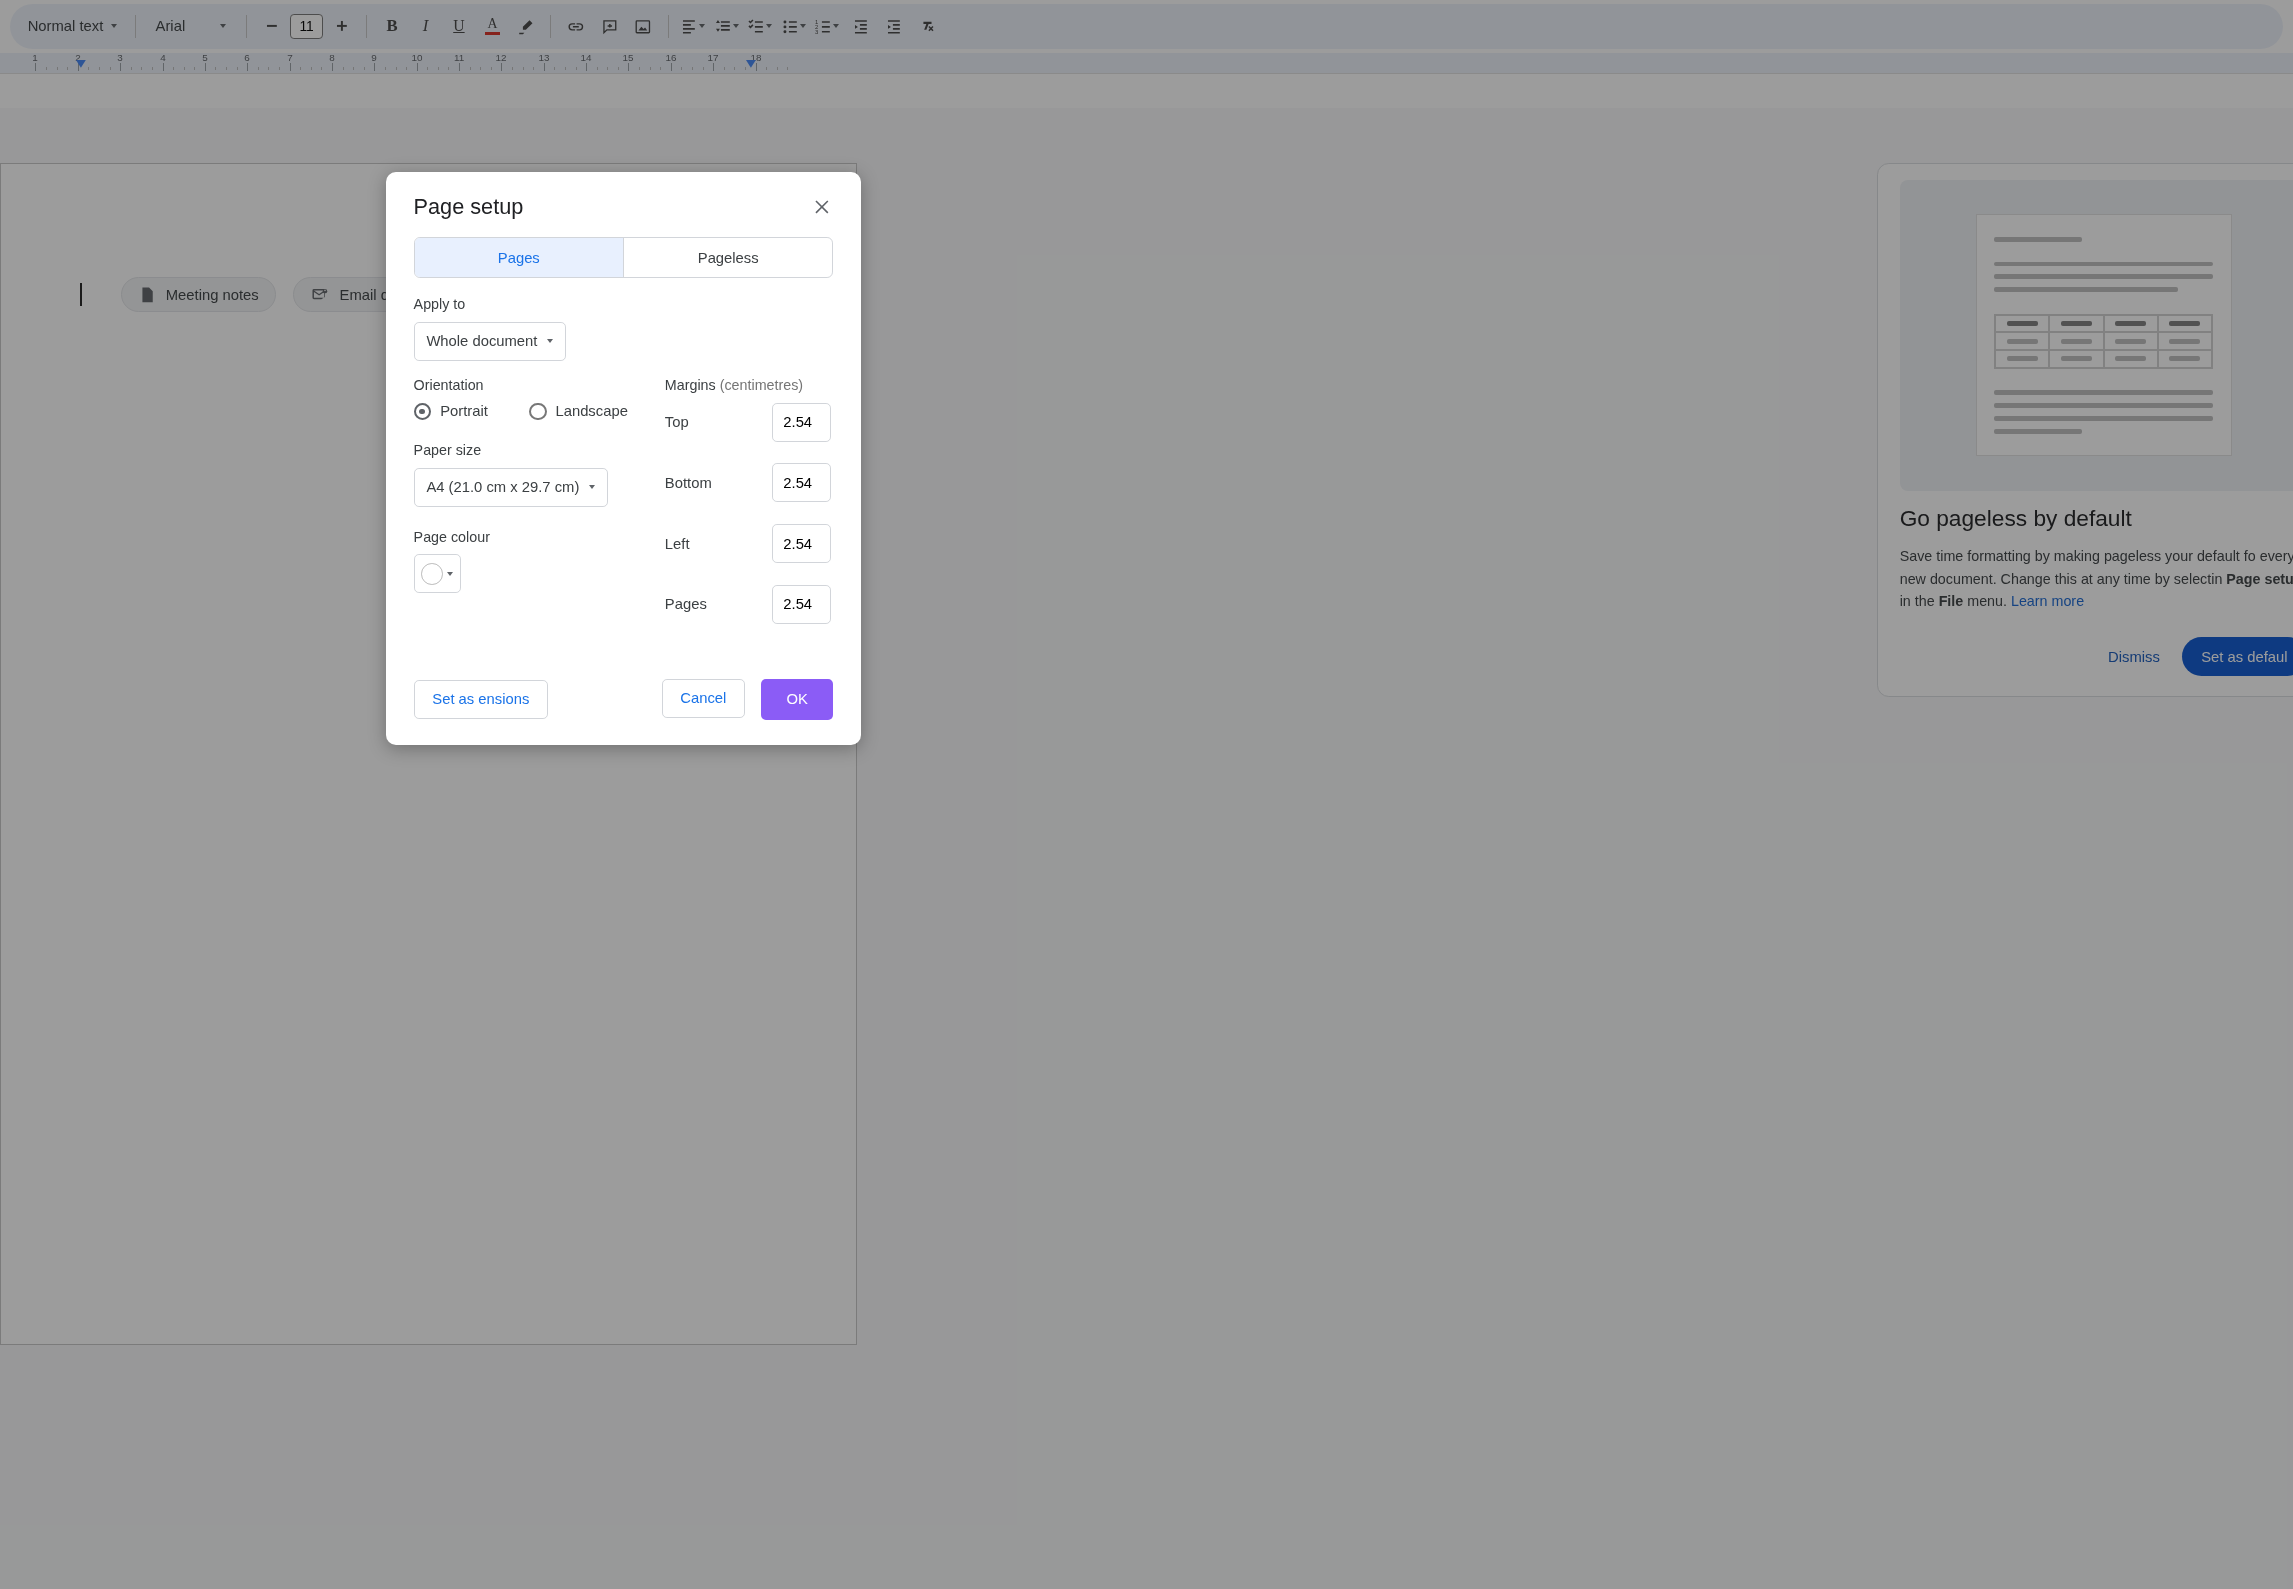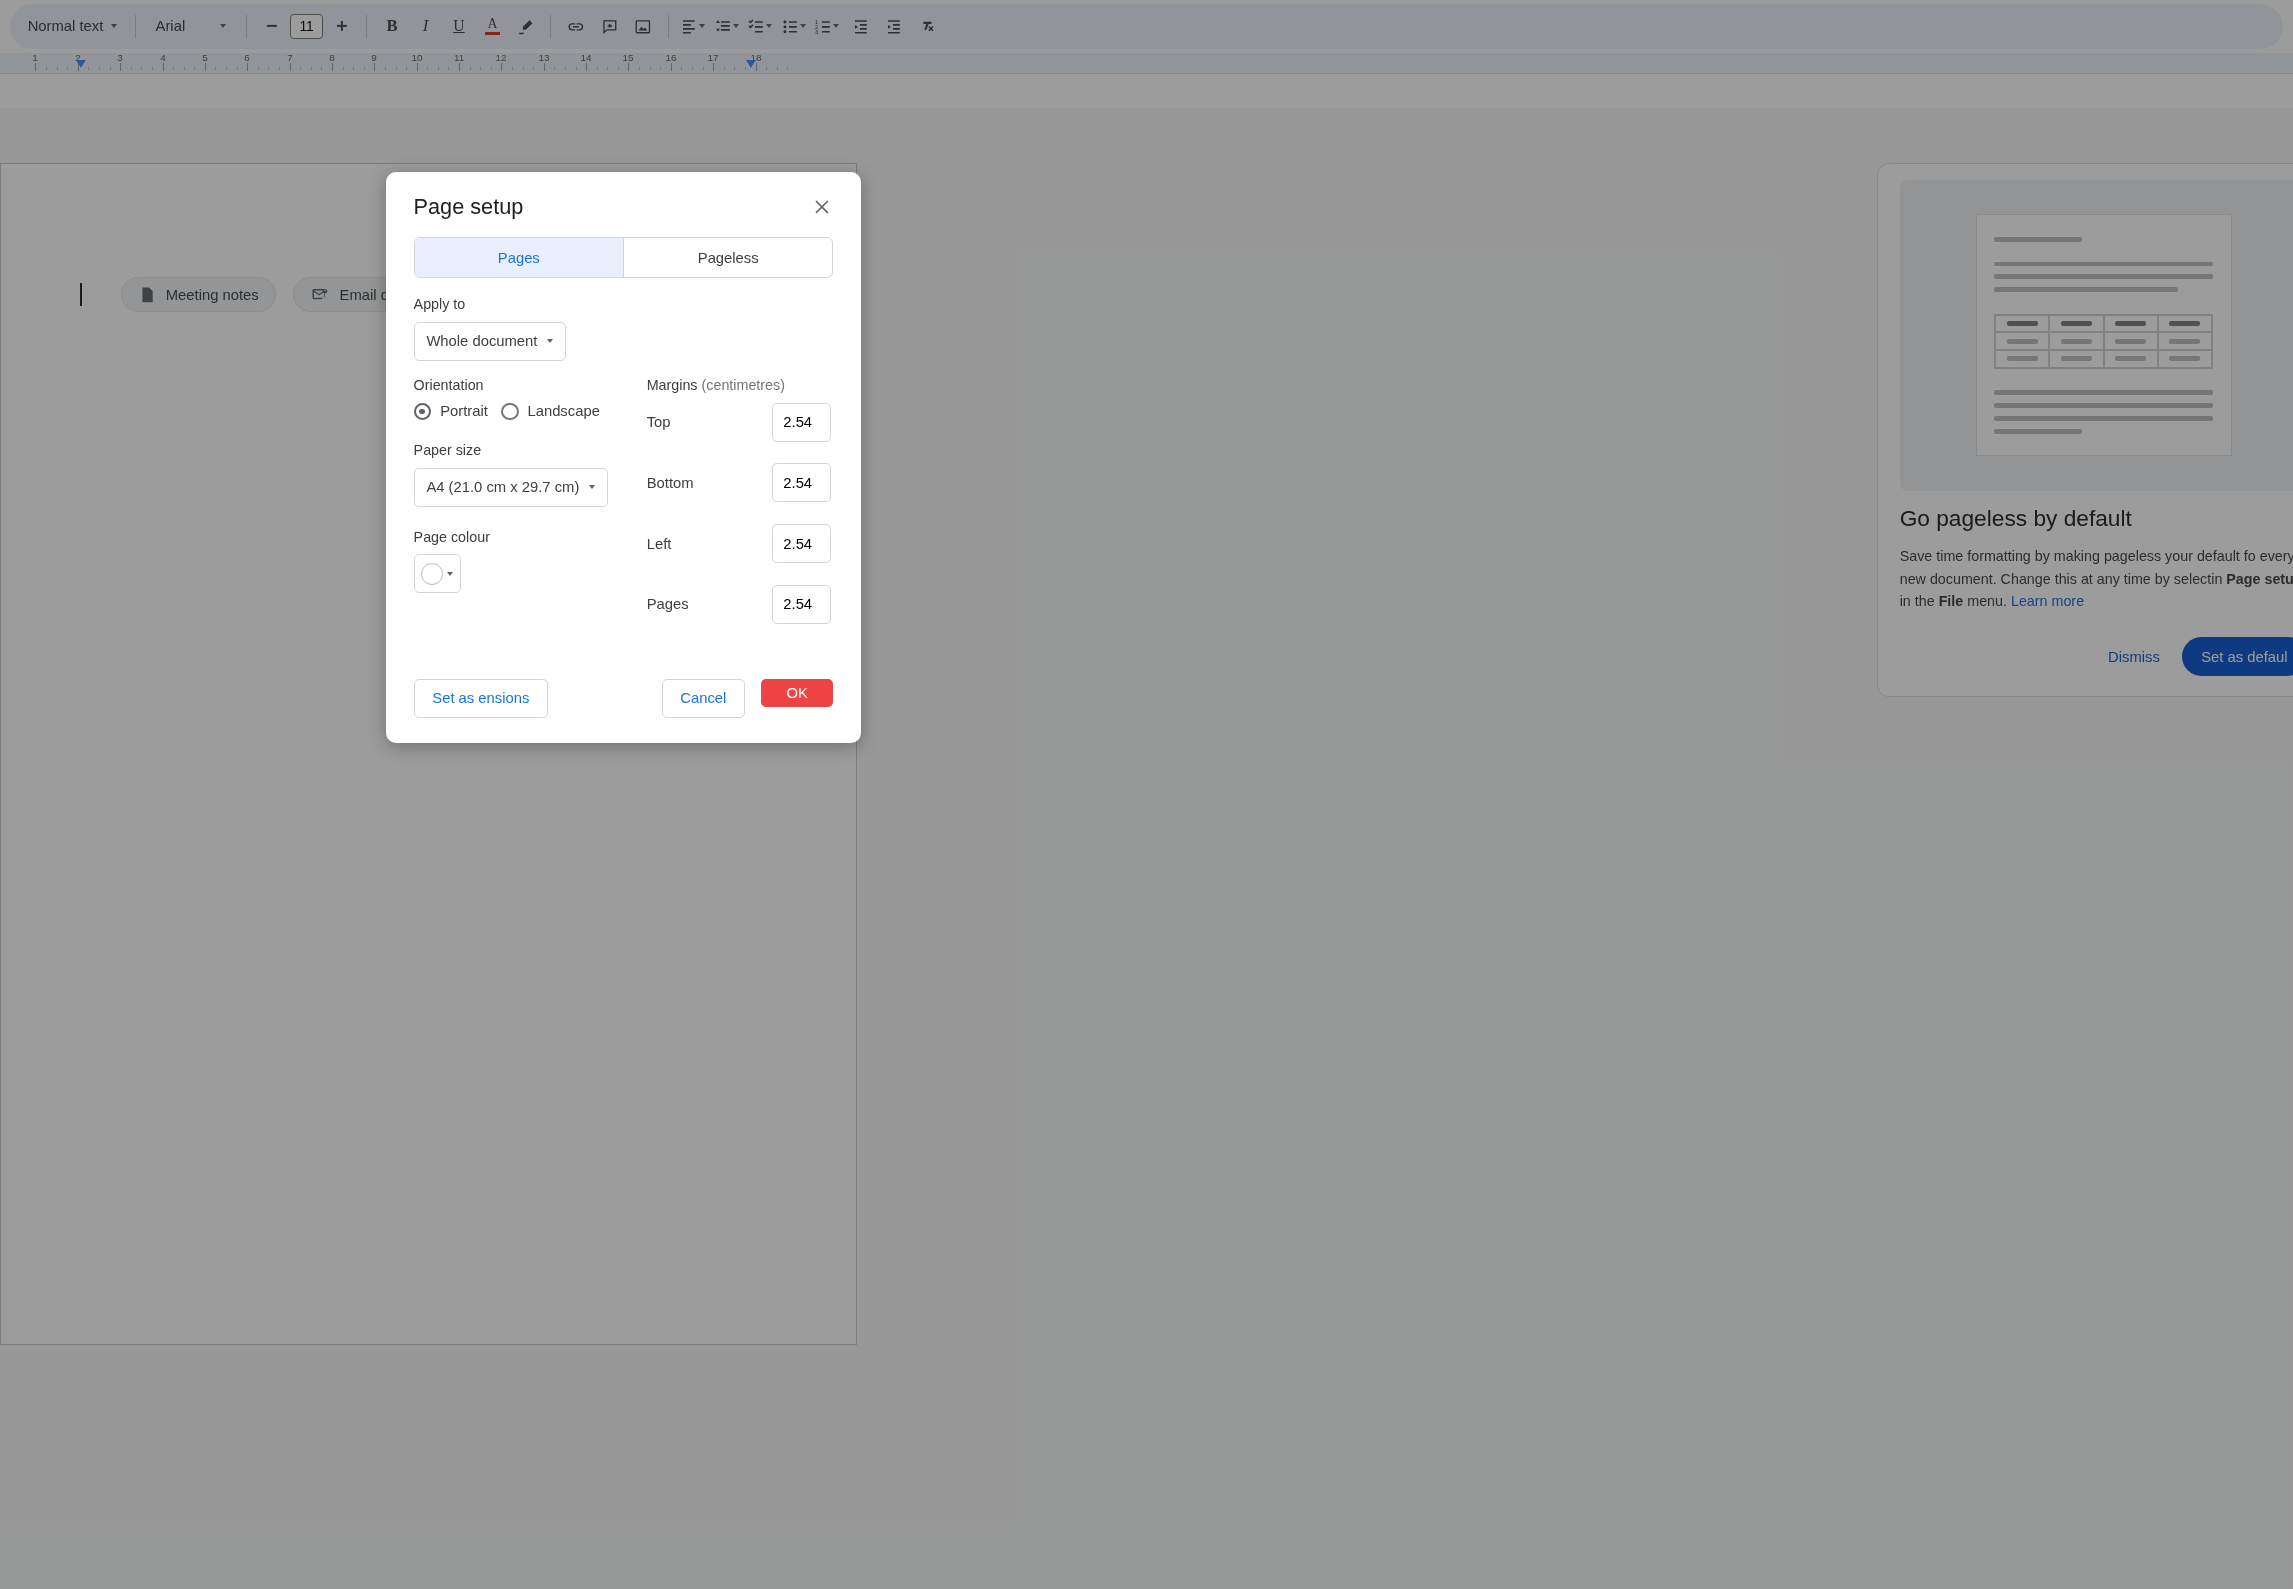--- a/index.html
+++ b/index.html
@@ -95,41 +95,41 @@
   .seg + .seg{ border-left:1px solid #d2d5da; }
   .section-label{ font-size:14.3px; color:#3c4043; font-weight:500; margin-top:5.9px; margin-bottom:9.9px; }
   .section-label .unit{ color:#757575; font-weight:400; }
   .dd{
     display:inline-flex; align-items:center; gap:9.9px; height:39px; padding:0 11.8px;
     border:1px solid #d2d5da; border-radius:4.9px; font-size:14.8px; color:#3c4043; cursor:pointer;
   }
   .two-col{ display:flex; gap:37px; margin-top:9.9px; }
   .col-left{ flex:1.05; }
   .col-right{ flex:1; }
-  .radio-row{ display:flex; gap:13px; align-items:center; margin-top:3px;text-align:right; }
+  .radio-row{ display:flex; gap:41px; align-items:center; margin-top:3px;text-align:right; }
   .radio{ display:flex; align-items:center; gap:8.9px; cursor:pointer; font-size:14.8px; color:#3c4043; }
   .radio .disc{ width:17.7px; height:17.7px; border-radius:50%; border:2px solid #777; position:relative; }
   .radio.checked .disc{ border-color:#5f6368; }
   .radio.checked .disc:after{ content:""; position:absolute; inset:3.9px; border-radius:50%; background:#5f6368; }
   .margin-grid{ display:grid; grid-template-columns:auto 61px; row-gap:21.7px; column-gap:17.7px; align-items:center; font-size:14.8px; color:#3c4043; margin-top:5.9px;}
   .margin-grid input{
     width:59px; height:39px; border:1px solid #d2d5da; border-radius:4.9px; text-align:left; padding-left:9.9px; font-size:14.8px;
   }
   .color-swatch{
     width:47px; height:39px; border:1px solid #d2d5da; border-radius:4.9px; display:flex; align-items:center; justify-content:center; gap:3.9px; padding:0 5.9px; cursor:pointer;
   }
   .swatch-circle{ width:21.7px; height:21.7px; border:1px solid #bbb; border-radius:50%; background:#fff; }
   .dlg-buttons{ display:flex; justify-content:space-between; align-items:center; margin-top:55px; }
   .btn-outline{
     height:39px; padding:0 17.7px; border:1px solid #d2d5da; border-radius:4.9px; background:#fff;
     color:#1a73e8; font-size:14.8px; font-weight:500; display:inline-flex; align-items:center; cursor:pointer;
   }
   .right-group{ display:flex; gap:15.8px; }
   .btn-primary{
-    height:28px; padding:0 25.6px; border-radius:4.9px; background:#ef4444; color:#fff;
+    height:41px; padding:0 25.6px; border-radius:4.9px; background:#8b5cf6; color:#fff;
     font-size:14.8px; font-weight:500; display:inline-flex; align-items:center; cursor:pointer;
   }
   .caret{ width:0; height:0; border-left:3.9px solid transparent; border-right:3.9px solid transparent; border-top:4.9px solid #5f6368; }
 </style>
 </head>
 <body>
 
 <div class="app-bg">
 
 

